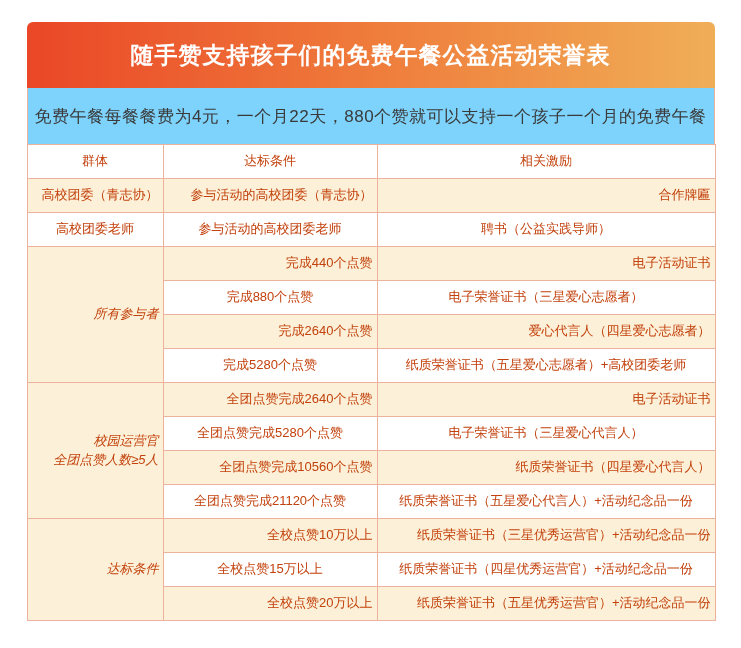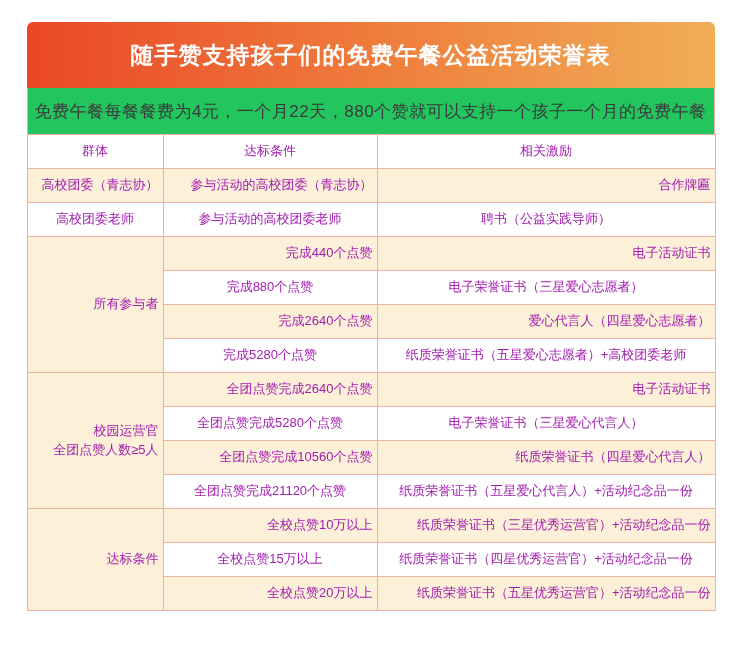--- a/index.html
+++ b/index.html
@@ -24,22 +24,22 @@
   }
   .poster-title {
     margin: 0;
     color: #ffffff;
     font-size: 23px;
     font-weight: bold;
     letter-spacing: 1px;
     text-align: right;
   }
   .subtitle-banner {
-    height: 46px;
-    background: #22c55e;
+    height: 56px;
+    background: #7dd3fc;
     border-left: 1px solid #edb29b;
     border-right: 1px solid #edb29b;
     display: flex;
     align-items: center;
     justify-content: center;
   }
   .subtitle-text {
     color: #3a3a3a;
     font-size: 17px;
     font-weight: 500;
@@ -53,28 +53,28 @@
   .honor-table col.c1 { width: 136px; }
   .honor-table col.c2 { width: 214px; }
   .honor-table col.c3 { width: 338px; }
   .honor-table th, .honor-table td {
     border: 1px solid #edb29b;
     height: 33px;
     text-align: center;
     vertical-align: middle;
     font-size: 13px;
     font-weight: normal;
-    color: #a21caf;
+    color: #c2410c;
     padding: 0 4px;
     background: #ffffff;
     line-height: 1.45;
     margin-left: 44px;
   }
   .honor-table tr.cream td { background: #fcf1d8; text-align: right; }
-  .honor-table td.group-span { background: #ffffff; }
+  .honor-table td.group-span { background: #ffffff; font-style: italic; }
   .group-line { display: block; }
 </style>
 </head>
 <body>
 
 <div class="poster">
 
   <div class="poster-header">
     <h1 class="poster-title">随手赞支持孩子们的免费午餐公益活动荣誉表</h1>
   </div>

